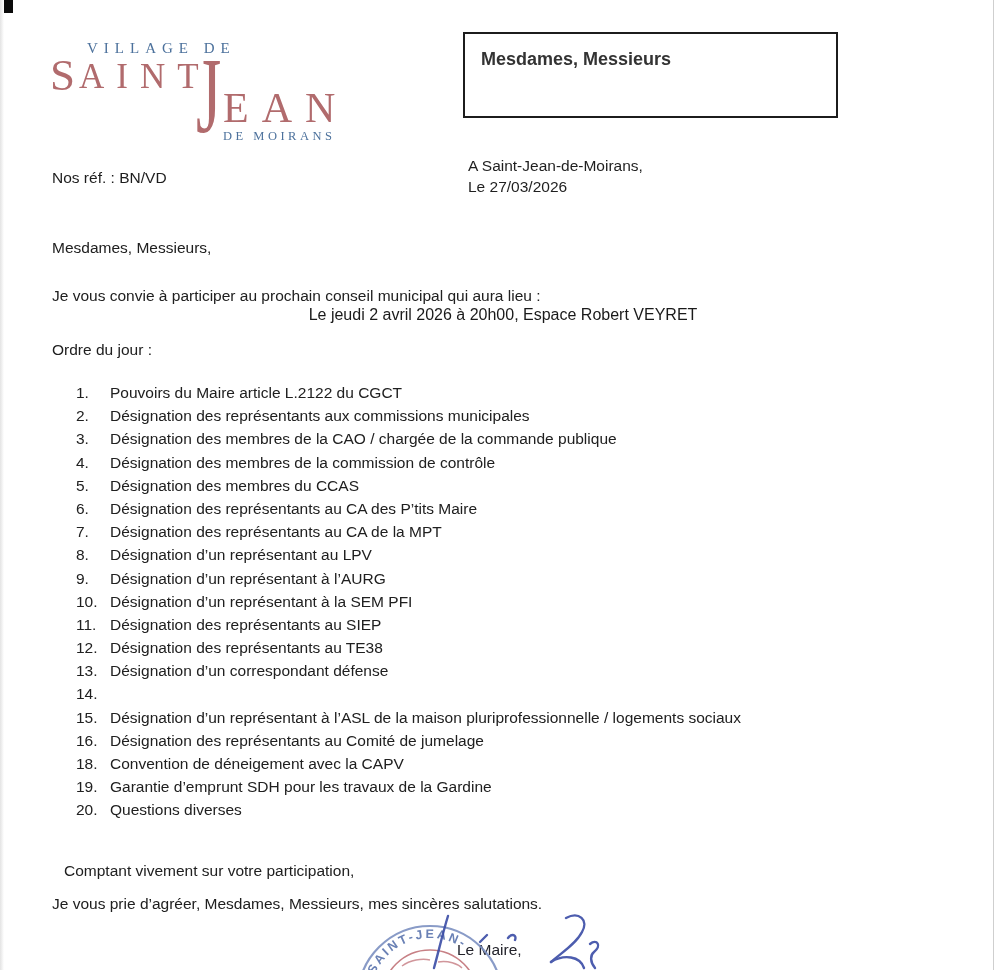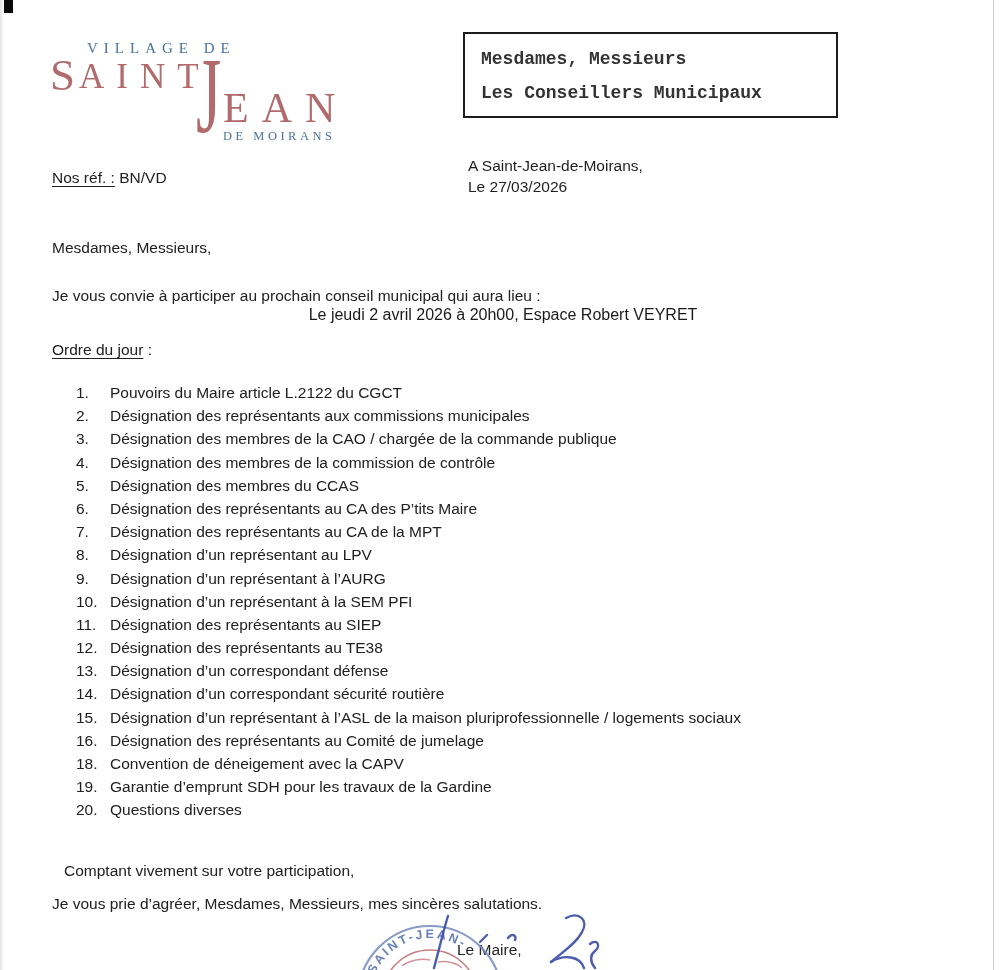--- a/index.html
+++ b/index.html
@@ -29,26 +29,26 @@
               transform: scaleX(0.6); transform-origin: left top; }
   .lg-ean   { left: 173px; top: 47px; font-size: 42px; letter-spacing: 13px; color: #b16b6d; }
   .lg-bot   { left: 173px; top: 90px; font-size: 12.5px; letter-spacing: 3.5px; color: #4c719c; }
 
   
   .recipient-box {
     position: absolute; left: 463px; top: 32px; width: 375px; height: 86px;
     border: 2px solid #1c1c1c; box-sizing: border-box;
     padding: 8px 0 0 16px; font-size: 18px; font-weight: bold; color: #333333;
   }
-  .recipient-box div { line-height: 34px; white-space: nowrap; font-family: Liberation Mono, monospace; }
+  .recipient-box div { line-height: 34px; white-space: nowrap; }
 
   .dateline { position: absolute; left: 468px; top: 127px; font-size: 15.5px; line-height: 21px; color: #1f1f1f; margin-top: 28px; }
 
   .reference { position: absolute; left: 52px; top: 169px; font-size: 15.5px; color: #1d1d1d; }
-  .u { text-decoration: underline; text-underline-offset: 3px; }
+  .u { text-underline-offset: 3px; }
 
   .line { position: absolute; left: 52px; font-size: 15.5px; white-space: nowrap; color: #202020; }
   .salutation { top: 239px; }
   .intro      { top: 287px; }
   .meeting    { position: absolute; left: 0; top: 306px; width: 1006px; text-align: center;
                 font-size: 16px; font-weight: normal; color: #1a1a1a; }
   .agenda-head{ top: 341px; }
 
   .agenda { position: absolute; left: 76px; top: 381px; margin: 0; padding: 0; list-style: none; }
   .agenda-row { display: flex; height: 23.2px; line-height: 23.2px; font-size: 15.5px; white-space: nowrap; }
@@ -75,21 +75,20 @@
     <span class="lg-top">VILLAGE DE</span>
     <span class="lg-s">S</span>
     <span class="lg-aint">AINT</span>
     <span class="lg-j">J</span>
     <span class="lg-ean">EAN</span>
     <span class="lg-bot">DE MOIRANS</span>
   </div>
 
   <div class="recipient-box">
     <div>Mesdames, Messieurs</div>
-    <div>Les Conseillers Municipaux</div>
   </div>
 
   <div class="dateline">
     <div>A Saint-Jean-de-Moirans,</div>
     <div>Le 27/03/2026</div>
   </div>
 
   <div class="reference"><span class="u">Nos réf. :</span> <span>BN/VD</span></div>
 
   <div class="line salutation">Mesdames, Messieurs,</div>
@@ -145,21 +144,20 @@
       <li class="agenda-row">
     <span class="agenda-num">12.</span>
     <span class="agenda-txt">Désignation des représentants au TE38</span>
   </li>
       <li class="agenda-row">
     <span class="agenda-num">13.</span>
     <span class="agenda-txt">Désignation d’un correspondant défense</span>
   </li>
       <li class="agenda-row">
     <span class="agenda-num">14.</span>
-    <span class="agenda-txt">Désignation d’un correspondant sécurité routière</span>
   </li>
       <li class="agenda-row">
     <span class="agenda-num">15.</span>
     <span class="agenda-txt">Désignation d’un représentant à l’ASL de la maison pluriprofessionnelle / logements sociaux</span>
   </li>
       <li class="agenda-row">
     <span class="agenda-num">16.</span>
     <span class="agenda-txt">Désignation des représentants au Comité de jumelage</span>
   </li>
       <li class="agenda-row">

